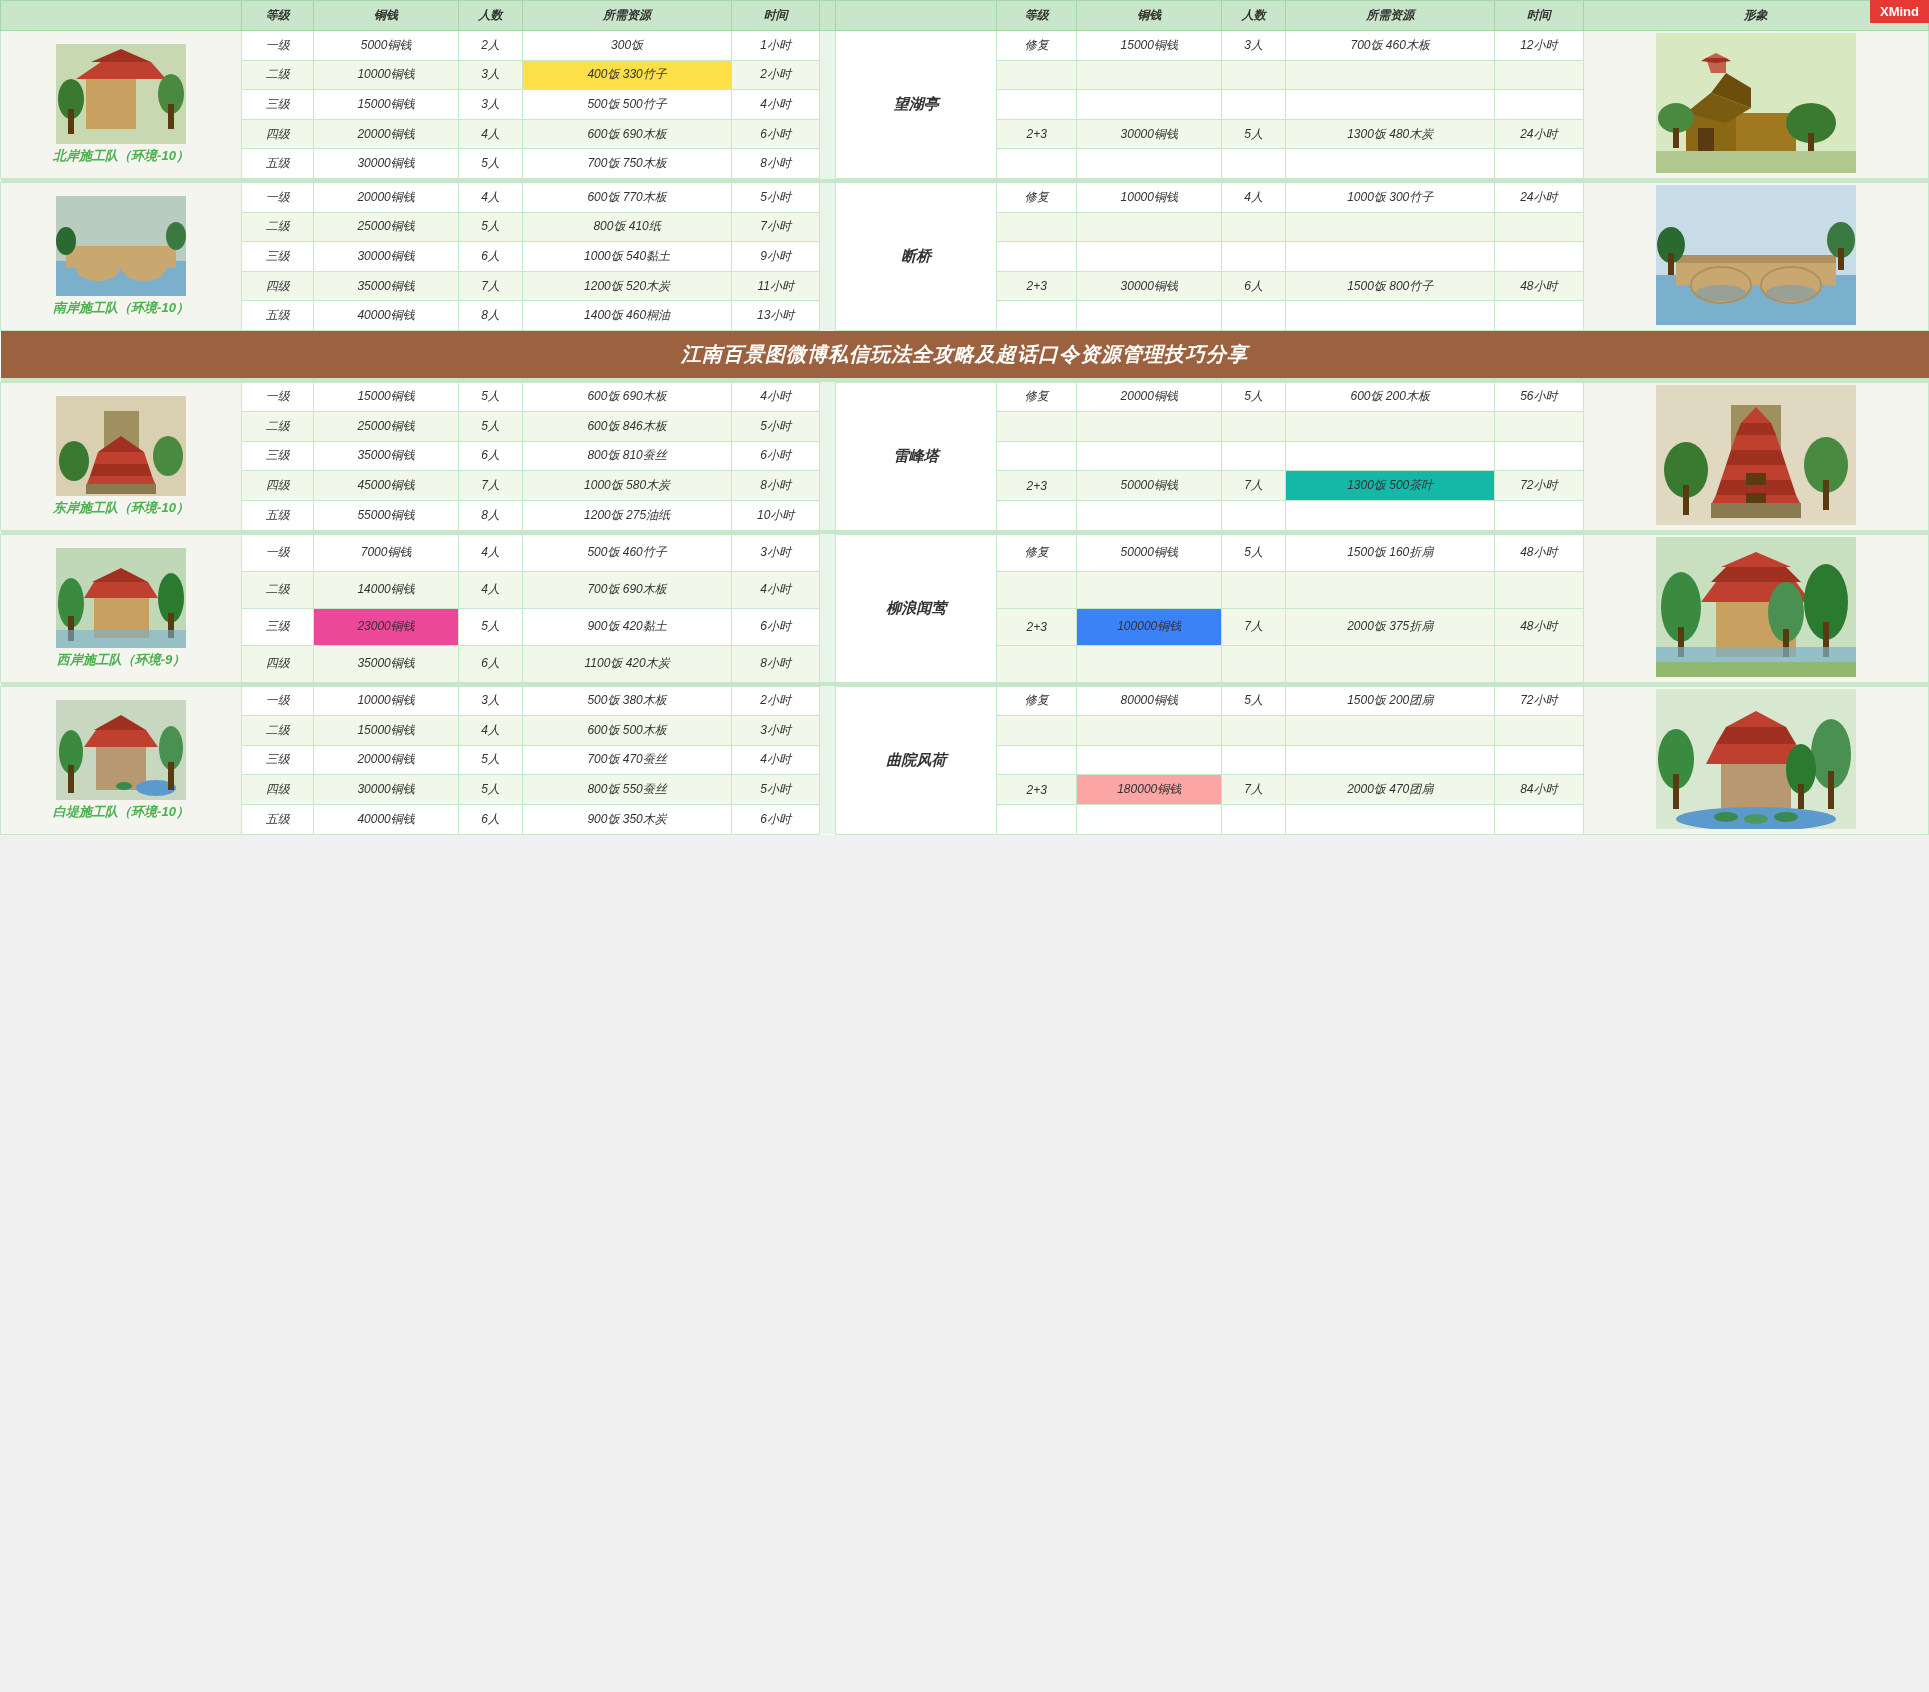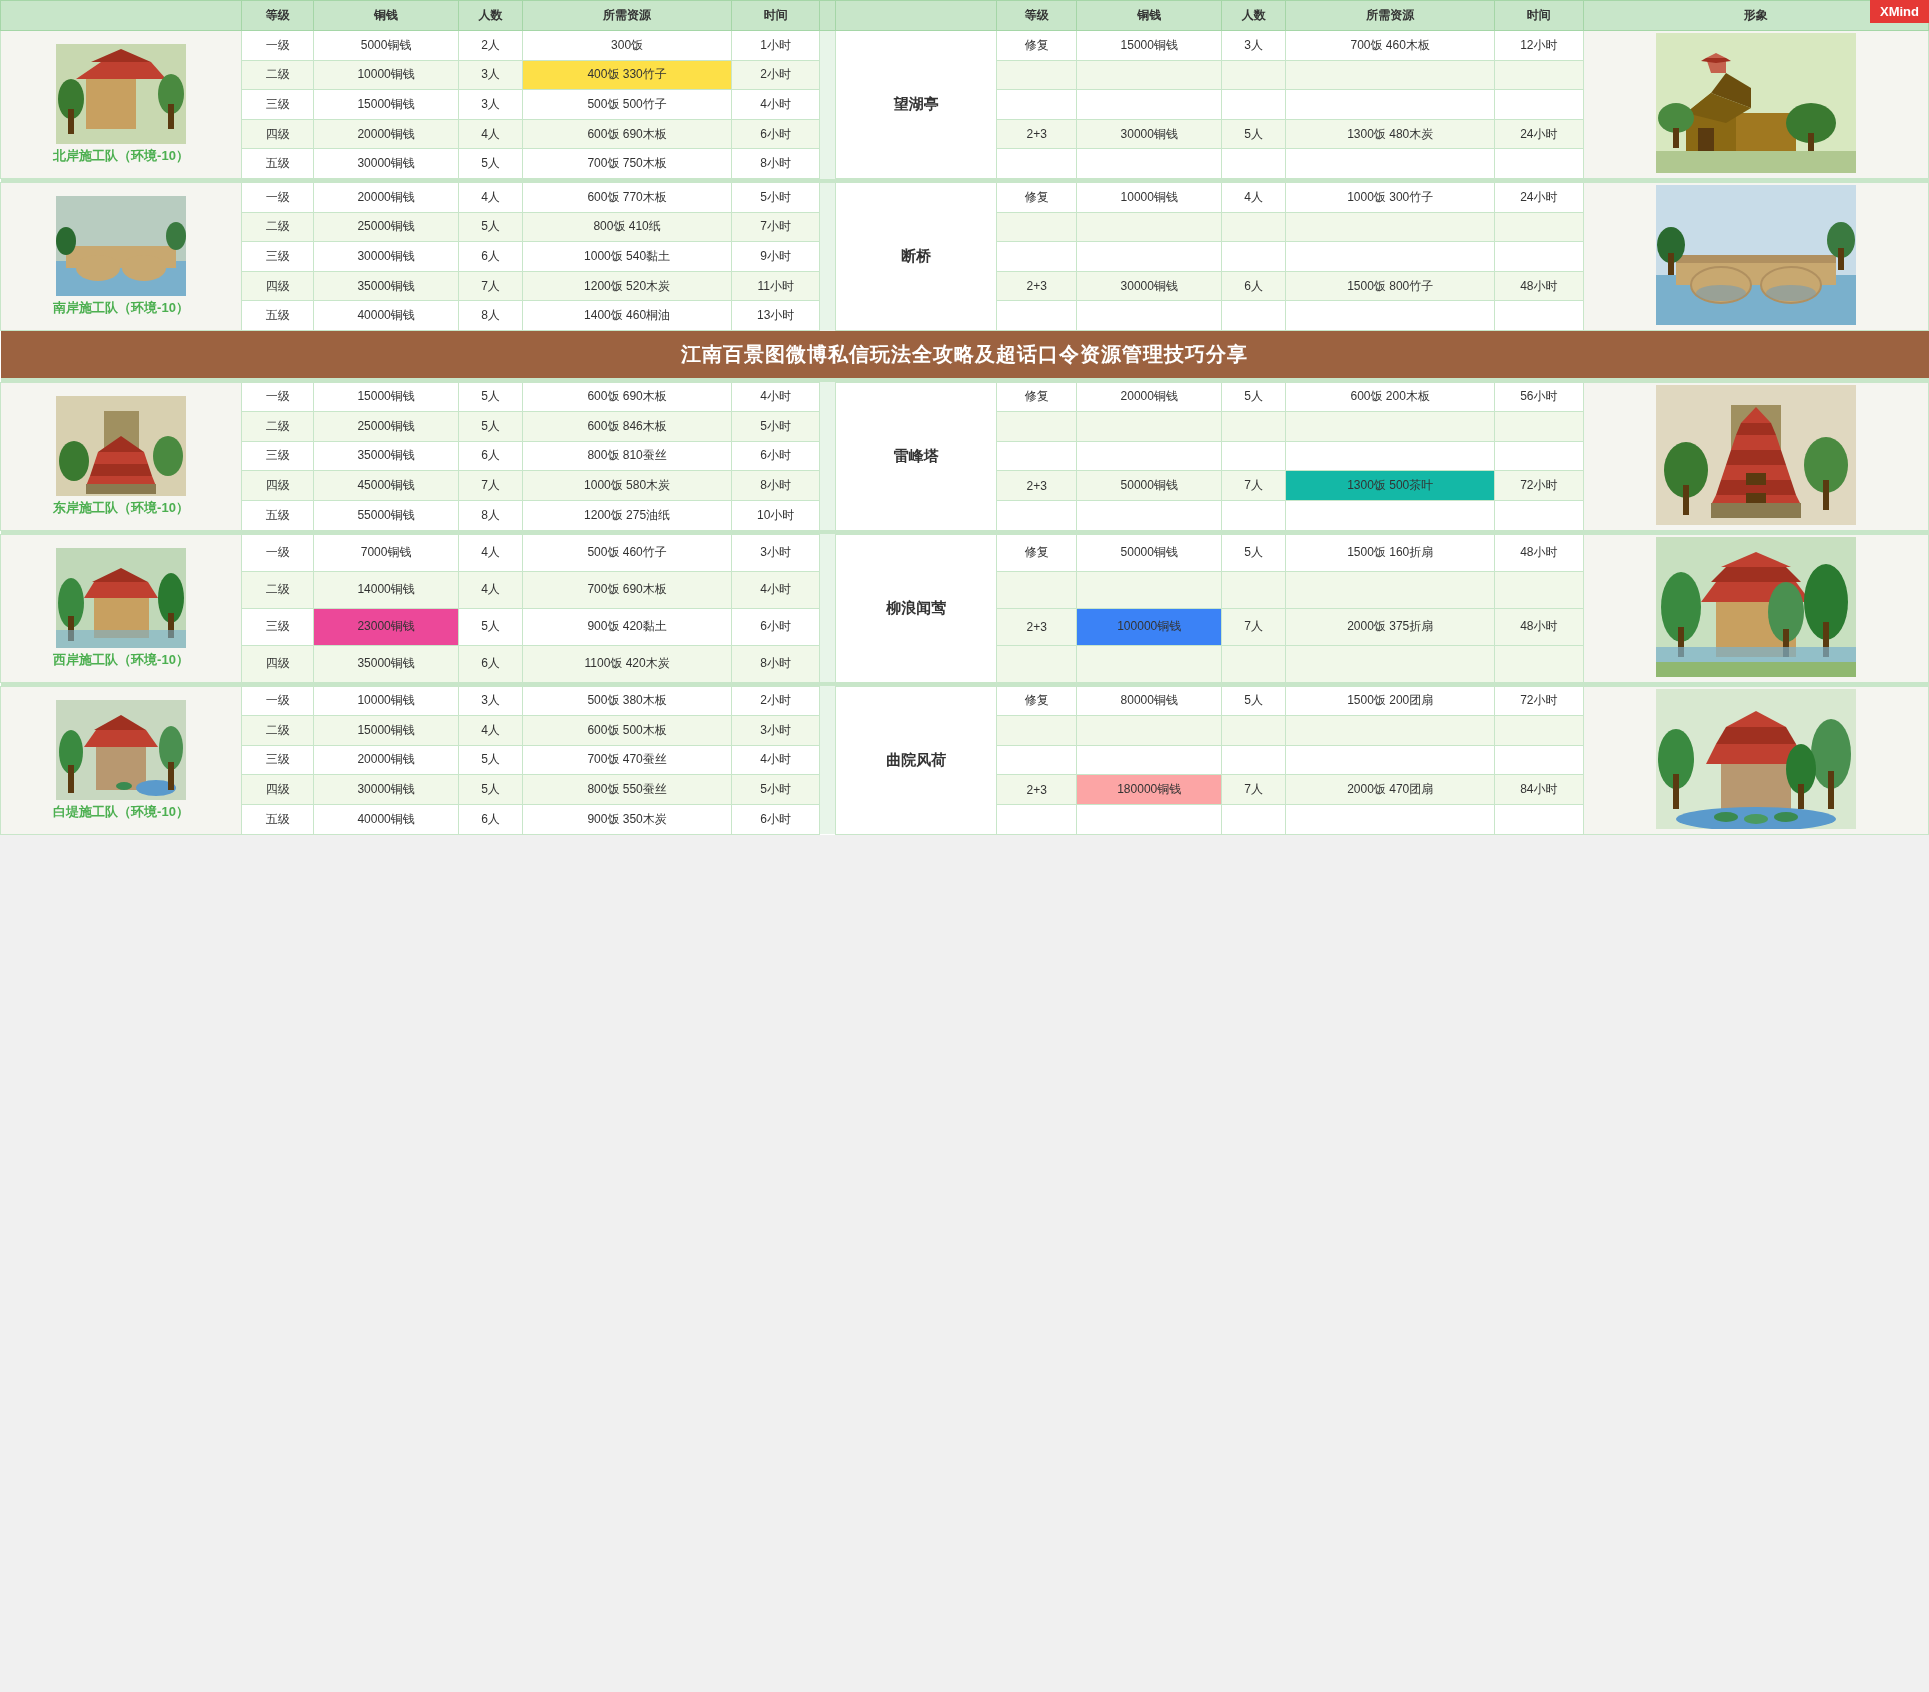--- a/index.html
+++ b/index.html
@@ -40,20 +40,21 @@
       font-weight: bold;
       padding: 10px 0;
       z-index: 10;
       letter-spacing: 1px;
     }
     
     .main-table {
       width: 100%;
       border-collapse: collapse;
       table-layout: fixed;
+      font-style: italic;
     }
     
     .header-row th {
       background: #c8e6c9;
       border: 1px solid #a5d6a7;
       padding: 6px 4px;
       text-align: center;
       font-weight: bold;
       font-size: 12px;
       color: #333;
@@ -444,21 +445,21 @@
     <rect x="0" y="0" width="130" height="100" fill="#c0d8b8"></rect>
     <rect x="38" y="45" width="55" height="45" fill="#c8a060"></rect>
     <polygon points="28,50 102,50 92,34 38,34" fill="#c04030"></polygon>
     <polygon points="36,34 92,34 65,20" fill="#a03020"></polygon>
     <ellipse cx="15" cy="55" rx="13" ry="25" fill="#3a8a40"></ellipse>
     <rect x="12" y="68" width="6" height="25" fill="#5a3a10"></rect>
     <ellipse cx="115" cy="50" rx="13" ry="25" fill="#2a7a30"></ellipse>
     <rect x="112" y="65" width="6" height="25" fill="#5a3a10"></rect>
     <rect x="0" y="82" width="130" height="18" fill="#7ab0cc" opacity="0.6"></rect>
   </svg>
-        <div class="section-label">西岸施工队（环境-10）</div>
+        <div class="section-label">西岸施工队（环境-9）</div>
       </td>
           <td style="background:#fff">一级</td>
           <td style="background:#fff">7000铜钱</td>
           <td style="background:#fff">4人</td>
           <td style="background:#fff">500饭 460竹子</td>
           <td style="background:#fff">3小时</td>
           <td rowspan="4" style="background:#e8f5e9;border:none;width:10px"></td>
           <td rowspan="4" class="landmark-name">柳浪闻莺</td>
           <td style="background:#fff">修复</td>
           <td style="background:#fff">50000铜钱</td>

